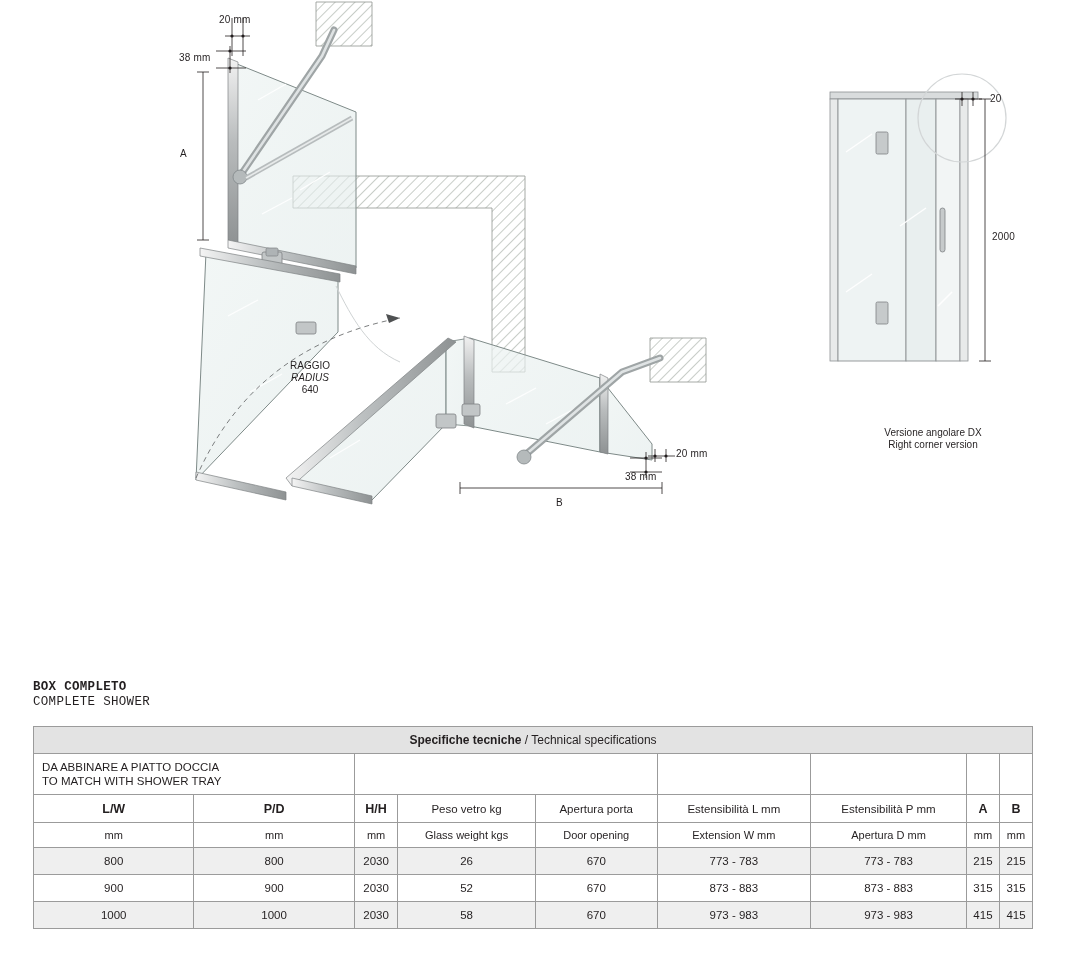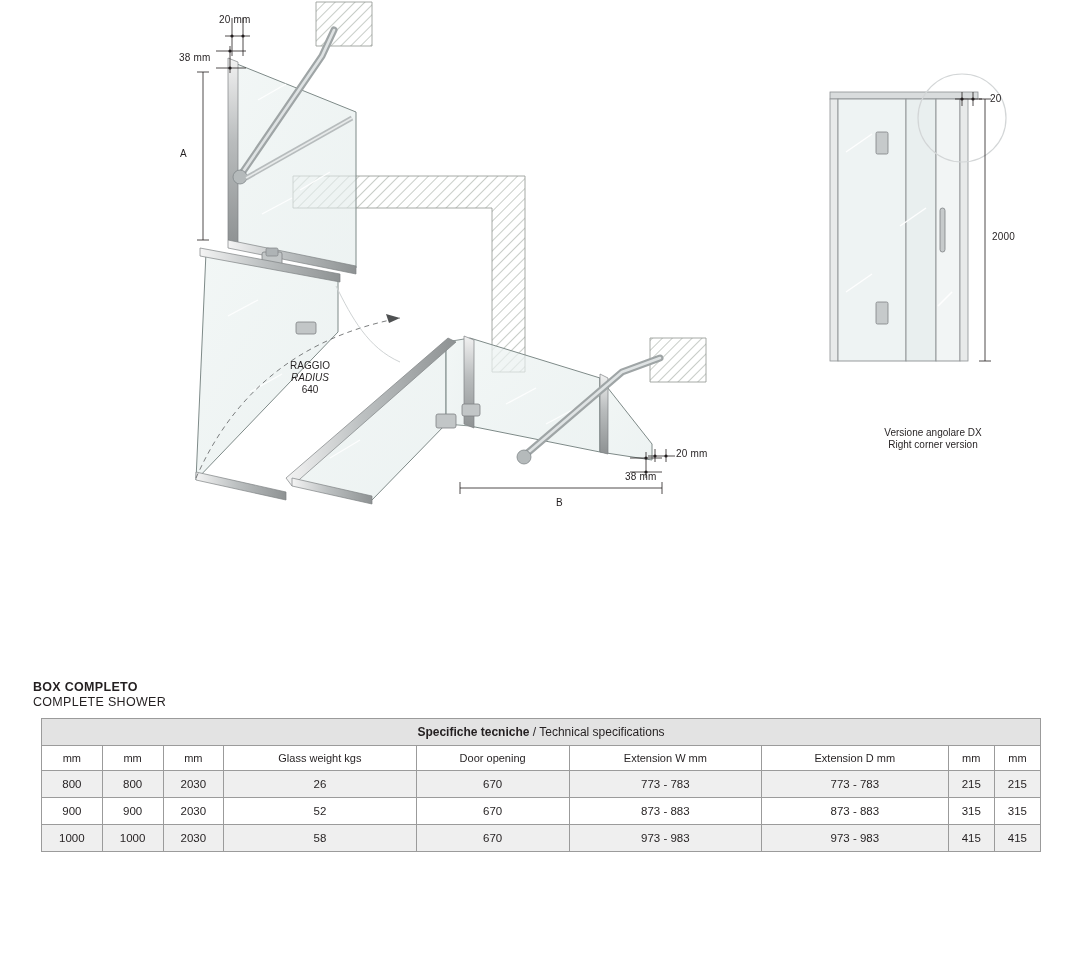--- a/index.html
+++ b/index.html
@@ -53,40 +53,40 @@
   }
 
   
   .table-wrap {
     position: absolute;
     left: 33px;
     top: 680px;
     width: 1000px;
   }
   .title-block {
-    margin-bottom: 8px;
+    margin-bottom: 16px;
+    font-family: Liberation Mono, monospace;
   }
   .title-block .t1 {
     font-size: 12.5px;
     font-weight: bold;
     letter-spacing: 0.3px;
     line-height: 15px;
   }
   .title-block .t2 {
     font-size: 12.5px;
     letter-spacing: 0.3px;
     line-height: 15px;
   }
 
   table.spec {
     border-collapse: collapse;
     width: 1000px;
     font-size: 11.5px;
     color: #231f20;
-    margin-left: 8px;
   }
   table.spec td, table.spec th {
     border: 1px solid #9b9b9b;
     padding: 0;
     text-align: center;
     vertical-align: middle;
     font-weight: normal;
   }
   .hdr-band td {
     background: #e3e3e3;
@@ -344,30 +344,52 @@
     </div>
 
     <table class="spec">
       <tbody>
         <tr class="hdr-band">
           <td class="band-text" colspan="9">
             <b>Specifiche tecniche</b><span> / </span><i>Technical specifications</i>
           </td>
         </tr>
 
-
+        <tr class="row-match">
+          <td class="match-cell" colspan="2">
+            <div>DA ABBINARE A PIATTO DOCCIA</div>
+            <div>TO MATCH WITH SHOWER TRAY</div>
+          </td>
+          <td colspan="3"></td>
+          <td></td>
+          <td></td>
+          <td></td>
+          <td></td>
+        </tr>
+
+        <tr class="row-cols">
+          <td class="bold">L/W</td>
+          <td class="bold">P/D</td>
+          <td class="bold">H/H</td>
+          <td>Peso vetro kg</td>
+          <td>Apertura porta</td>
+          <td>Estensibilità L mm</td>
+          <td>Estensibilità P mm</td>
+          <td class="bold">A</td>
+          <td class="bold">B</td>
+        </tr>
 
         <tr class="row-unit">
           <td class="tiny">mm</td>
           <td class="tiny">mm</td>
           <td class="tiny">mm</td>
           <td class="tiny">Glass weight kgs</td>
           <td class="tiny">Door opening</td>
           <td class="tiny">Extension W mm</td>
-          <td class="tiny">Extension D mm</td>
+          <td class="tiny">Apertura D mm</td>
           <td class="tiny">mm</td>
           <td class="tiny">mm</td>
         </tr>
 
         <tr class="data-row alt">
           <td>800</td>
           <td>800</td>
           <td>2030</td>
           <td>26</td>
           <td>670</td>

